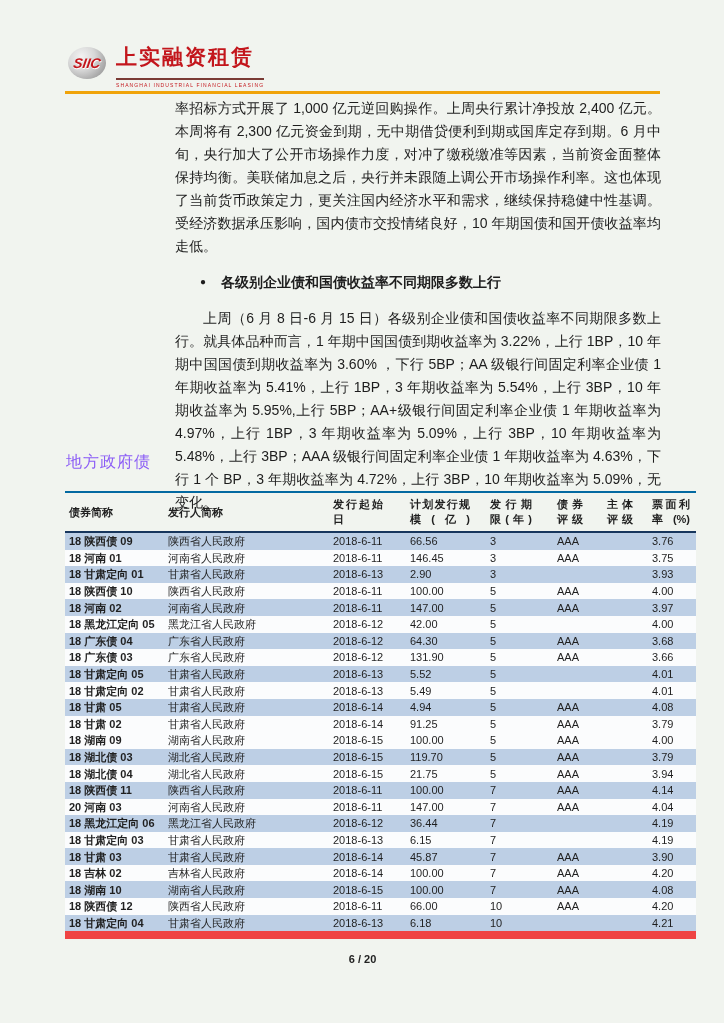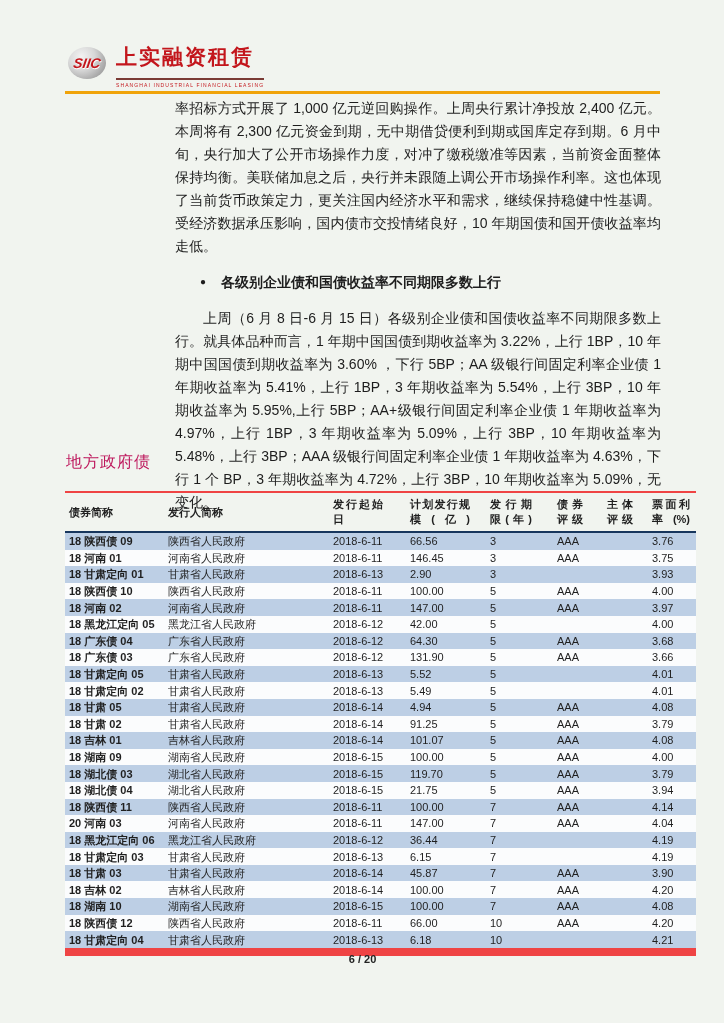--- a/index.html
+++ b/index.html
@@ -50,31 +50,31 @@
     display:flex;align-items:baseline;gap:15px;
     padding-left:25px;margin:13px 0 12px 0;
     font-weight:bold;font-size:14px;
   }
   .bullet-glyph{font-size:10px;position:relative;top:-2px;}
   .para2{text-indent:2em;}
 
   
   .section-title{
     position:absolute;left:66px;top:452px;
-    font-size:16px;color:#be185d;letter-spacing:1px;
+    font-size:16px;color:#8b5cf6;letter-spacing:1px;
   }
 
   
   .bond-table-wrap{position:absolute;left:65px;top:491px;width:595px;}
   table.bond{
     border-collapse:collapse;table-layout:fixed;width:595px;
     font-size:11px;
   }
   table.bond thead tr{
-    border-top:2px solid #ef4444;border-bottom:2px solid #17365d;
+    border-top:2px solid #0369a1;border-bottom:2px solid #17365d;
   }
   table.bond th{
     text-align:left;vertical-align:middle;font-weight:bold;color:#1f1f1f;
     padding:4px 1px 4px 4px;line-height:14px;
   }
   .hin{display:inline-block;word-break:break-all;text-align:justify;text-align-last:justify;line-height:15px;}
   .h0{width:94px;} .h1{width:160px;} .h2{width:72px;} .h3{width:75px;}
   .h4{width:62px;} .h5{width:45px;} .h6{width:40px;} .h7{width:43px;}
   .hin0,.hin1{text-align-last:left;}
   .hin2{width:50px;} .hin3{width:60px;} .hin4{width:42px;}
@@ -250,30 +250,20 @@
           <tr>
             <td class="c0">18 甘肃 02</td>
             <td class="c1">甘肃省人民政府</td>
             <td class="c2">2018-6-14</td>
             <td class="c3">91.25</td>
             <td class="c4">5</td>
             <td class="c5">AAA</td>
             <td class="c6"></td>
             <td class="c7">3.79</td>
           </tr>
-          <tr class="stripe">
-            <td class="c0">18 吉林 01</td>
-            <td class="c1">吉林省人民政府</td>
-            <td class="c2">2018-6-14</td>
-            <td class="c3">101.07</td>
-            <td class="c4">5</td>
-            <td class="c5">AAA</td>
-            <td class="c6"></td>
-            <td class="c7">4.08</td>
-          </tr>
           <tr>
             <td class="c0">18 湖南 09</td>
             <td class="c1">湖南省人民政府</td>
             <td class="c2">2018-6-15</td>
             <td class="c3">100.00</td>
             <td class="c4">5</td>
             <td class="c5">AAA</td>
             <td class="c6"></td>
             <td class="c7">4.00</td>
           </tr>

